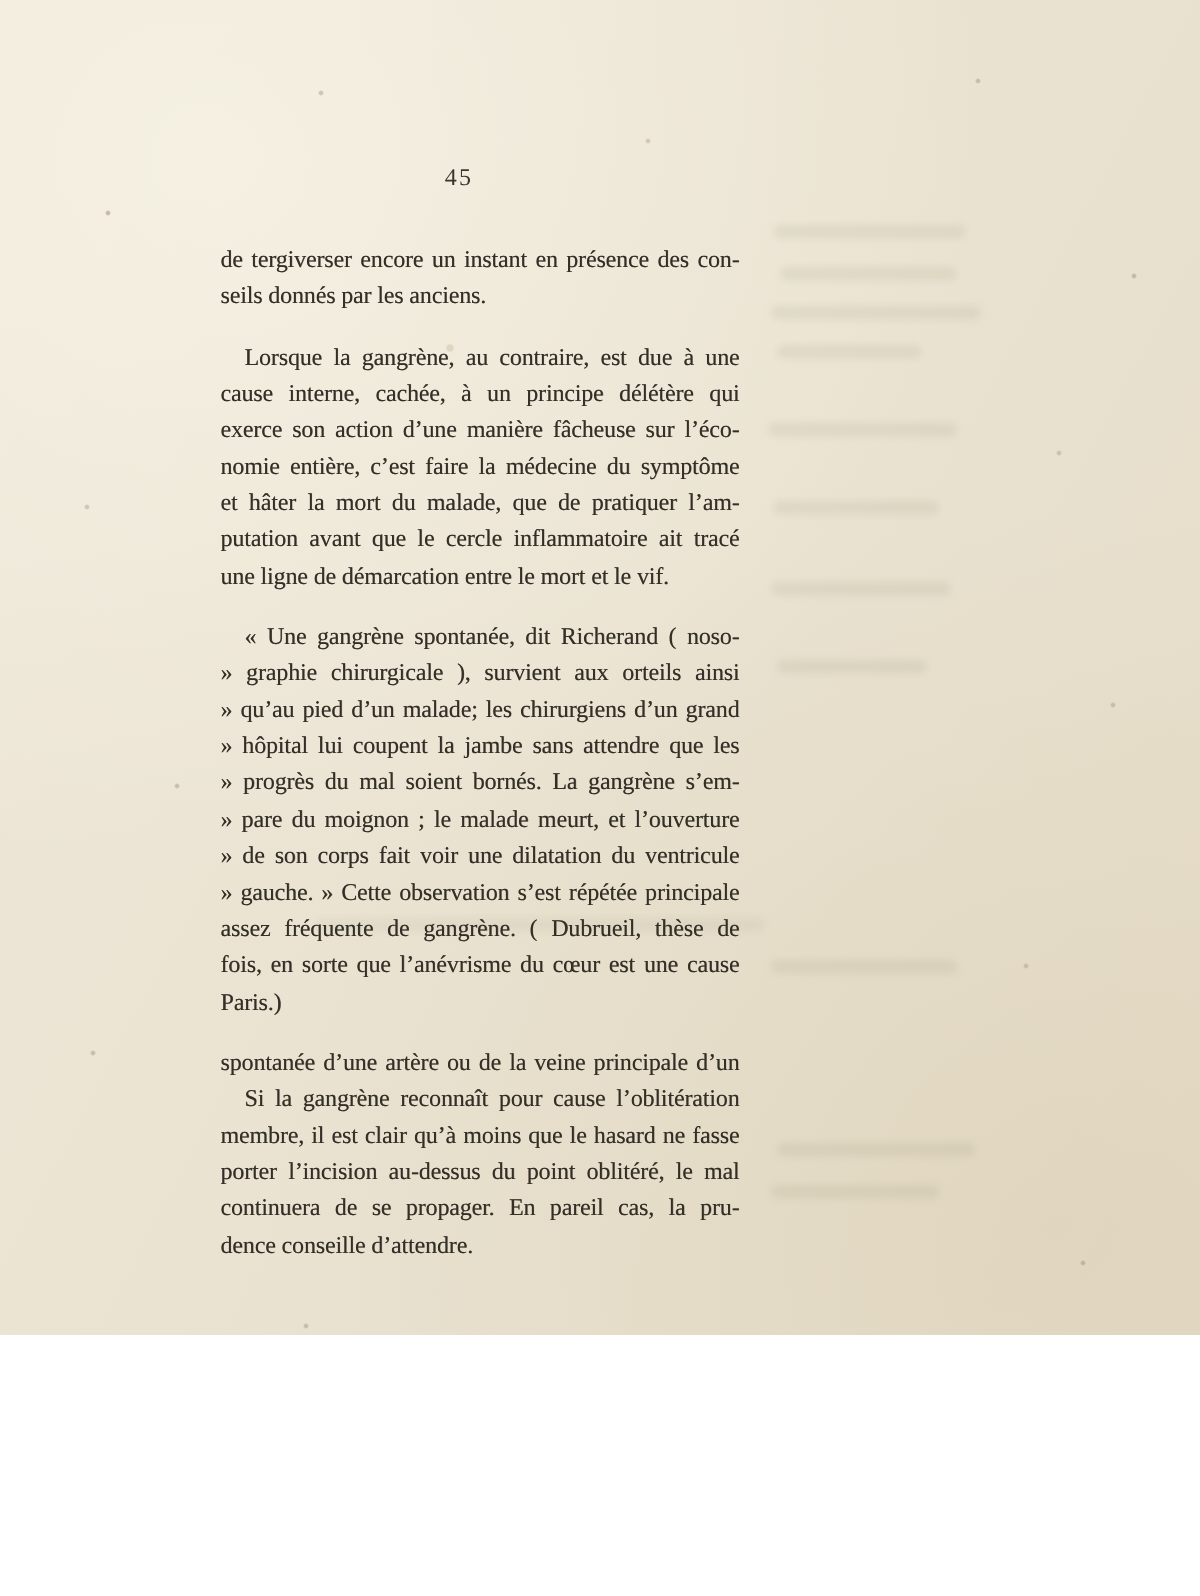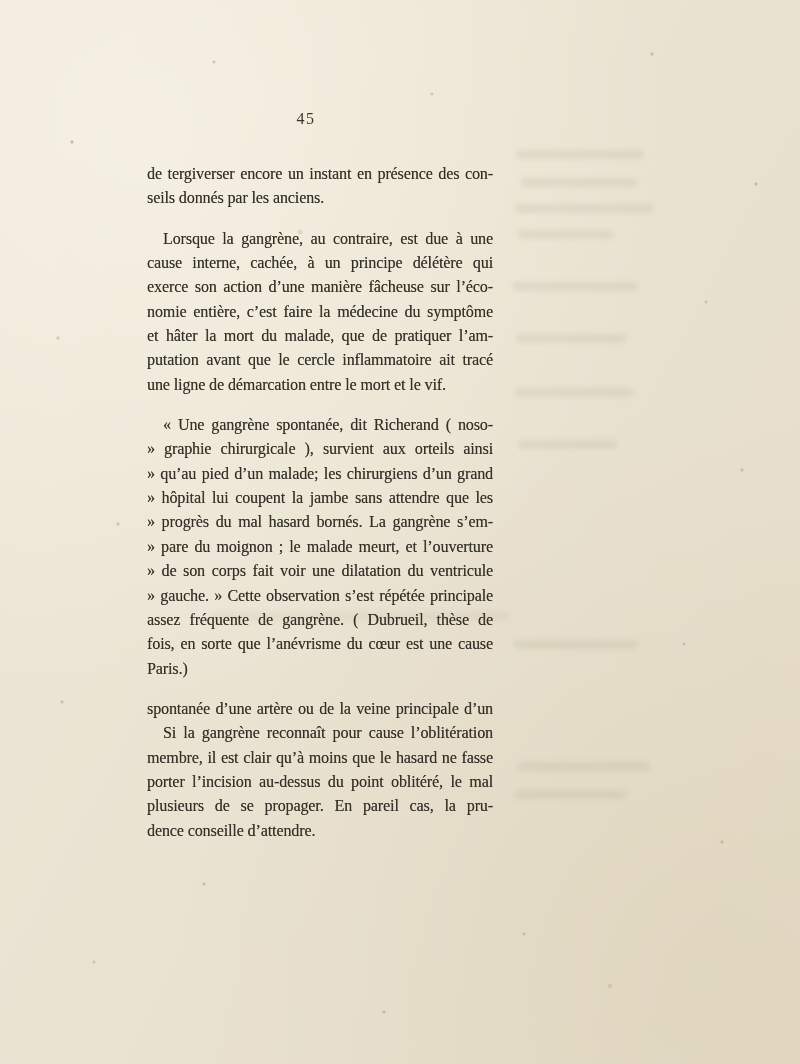--- a/index.html
+++ b/index.html
@@ -3,21 +3,21 @@
 <meta charset="utf-8">
 <style>
   html, body { margin: 0; padding: 0; }
   body {
     width: 800px; height: 1064px; overflow: hidden;
     font-family: "Liberation Serif", serif;
   }
 
   .page {
     position: relative;
-    width: 800px; height: 1064px;
+    width: 800px; height: 890px;
     background-image:
       
       radial-gradient(circle at 72px 142px,  rgba(118,102,76,.38) 0 1px, transparent 2px),
       radial-gradient(circle at 214px 62px,  rgba(118,102,76,.30) 0 1px, transparent 2px),
       radial-gradient(circle at 432px 94px,  rgba(118,102,76,.25) 0 1px, transparent 2px),
       radial-gradient(circle at 652px 54px,  rgba(118,102,76,.30) 0 1px, transparent 2px),
       radial-gradient(circle at 756px 184px, rgba(118,102,76,.32) 0 1px, transparent 2px),
       radial-gradient(circle at 58px 338px,  rgba(118,102,76,.28) 0 1px, transparent 2px),
       radial-gradient(circle at 706px 302px, rgba(118,102,76,.25) 0 1px, transparent 2px),
       radial-gradient(circle at 118px 524px, rgba(118,102,76,.30) 0 1px, transparent 2px),
@@ -115,31 +115,31 @@
         <div class="line just">nomie entière, c’est faire la médecine du symptôme</div>
         <div class="line just">et hâter la mort du malade, que de pratiquer l’am-</div>
         <div class="line just">putation avant que le cercle inflammatoire ait tracé</div>
         <div class="line noj">une ligne de démarcation entre le mort et le vif.</div>
       </div>
       <div class="para">
         <div class="line just indent">« Une gangrène spontanée, dit Richerand ( noso-</div>
         <div class="line just">» graphie chirurgicale ), survient aux orteils ainsi</div>
         <div class="line just">» qu’au pied d’un malade; les chirurgiens d’un grand</div>
         <div class="line just">» hôpital lui coupent la jambe sans attendre que les</div>
-        <div class="line just">» progrès du mal hasard bornés. La gangrène s’em-</div>
+        <div class="line just">» progrès du mal soient bornés. La gangrène s’em-</div>
         <div class="line just">» pare du moignon ; le malade meurt, et l’ouverture</div>
         <div class="line just">» de son corps fait voir une dilatation du ventricule</div>
         <div class="line just">» gauche. » Cette observation s’est répétée principale</div>
         <div class="line just">assez fréquente de gangrène. ( Dubrueil, thèse de</div>
         <div class="line just">fois, en sorte que l’anévrisme du cœur est une cause</div>
         <div class="line noj">Paris.)</div>
       </div>
       <div class="para">
         <div class="line just">spontanée d’une artère ou de la veine principale d’un</div>
         <div class="line just indent">Si la gangrène reconnaît pour cause l’oblitération</div>
         <div class="line just">membre, il est clair qu’à moins que le hasard ne fasse</div>
         <div class="line just">porter l’incision au-dessus du point oblitéré, le mal</div>
-        <div class="line just">plusieurs de se propager. En pareil cas, la pru-</div>
+        <div class="line just">continuera de se propager. En pareil cas, la pru-</div>
         <div class="line noj">dence conseille d’attendre.</div>
       </div>
     </div>
 
 </div>
 
 </body></html>

